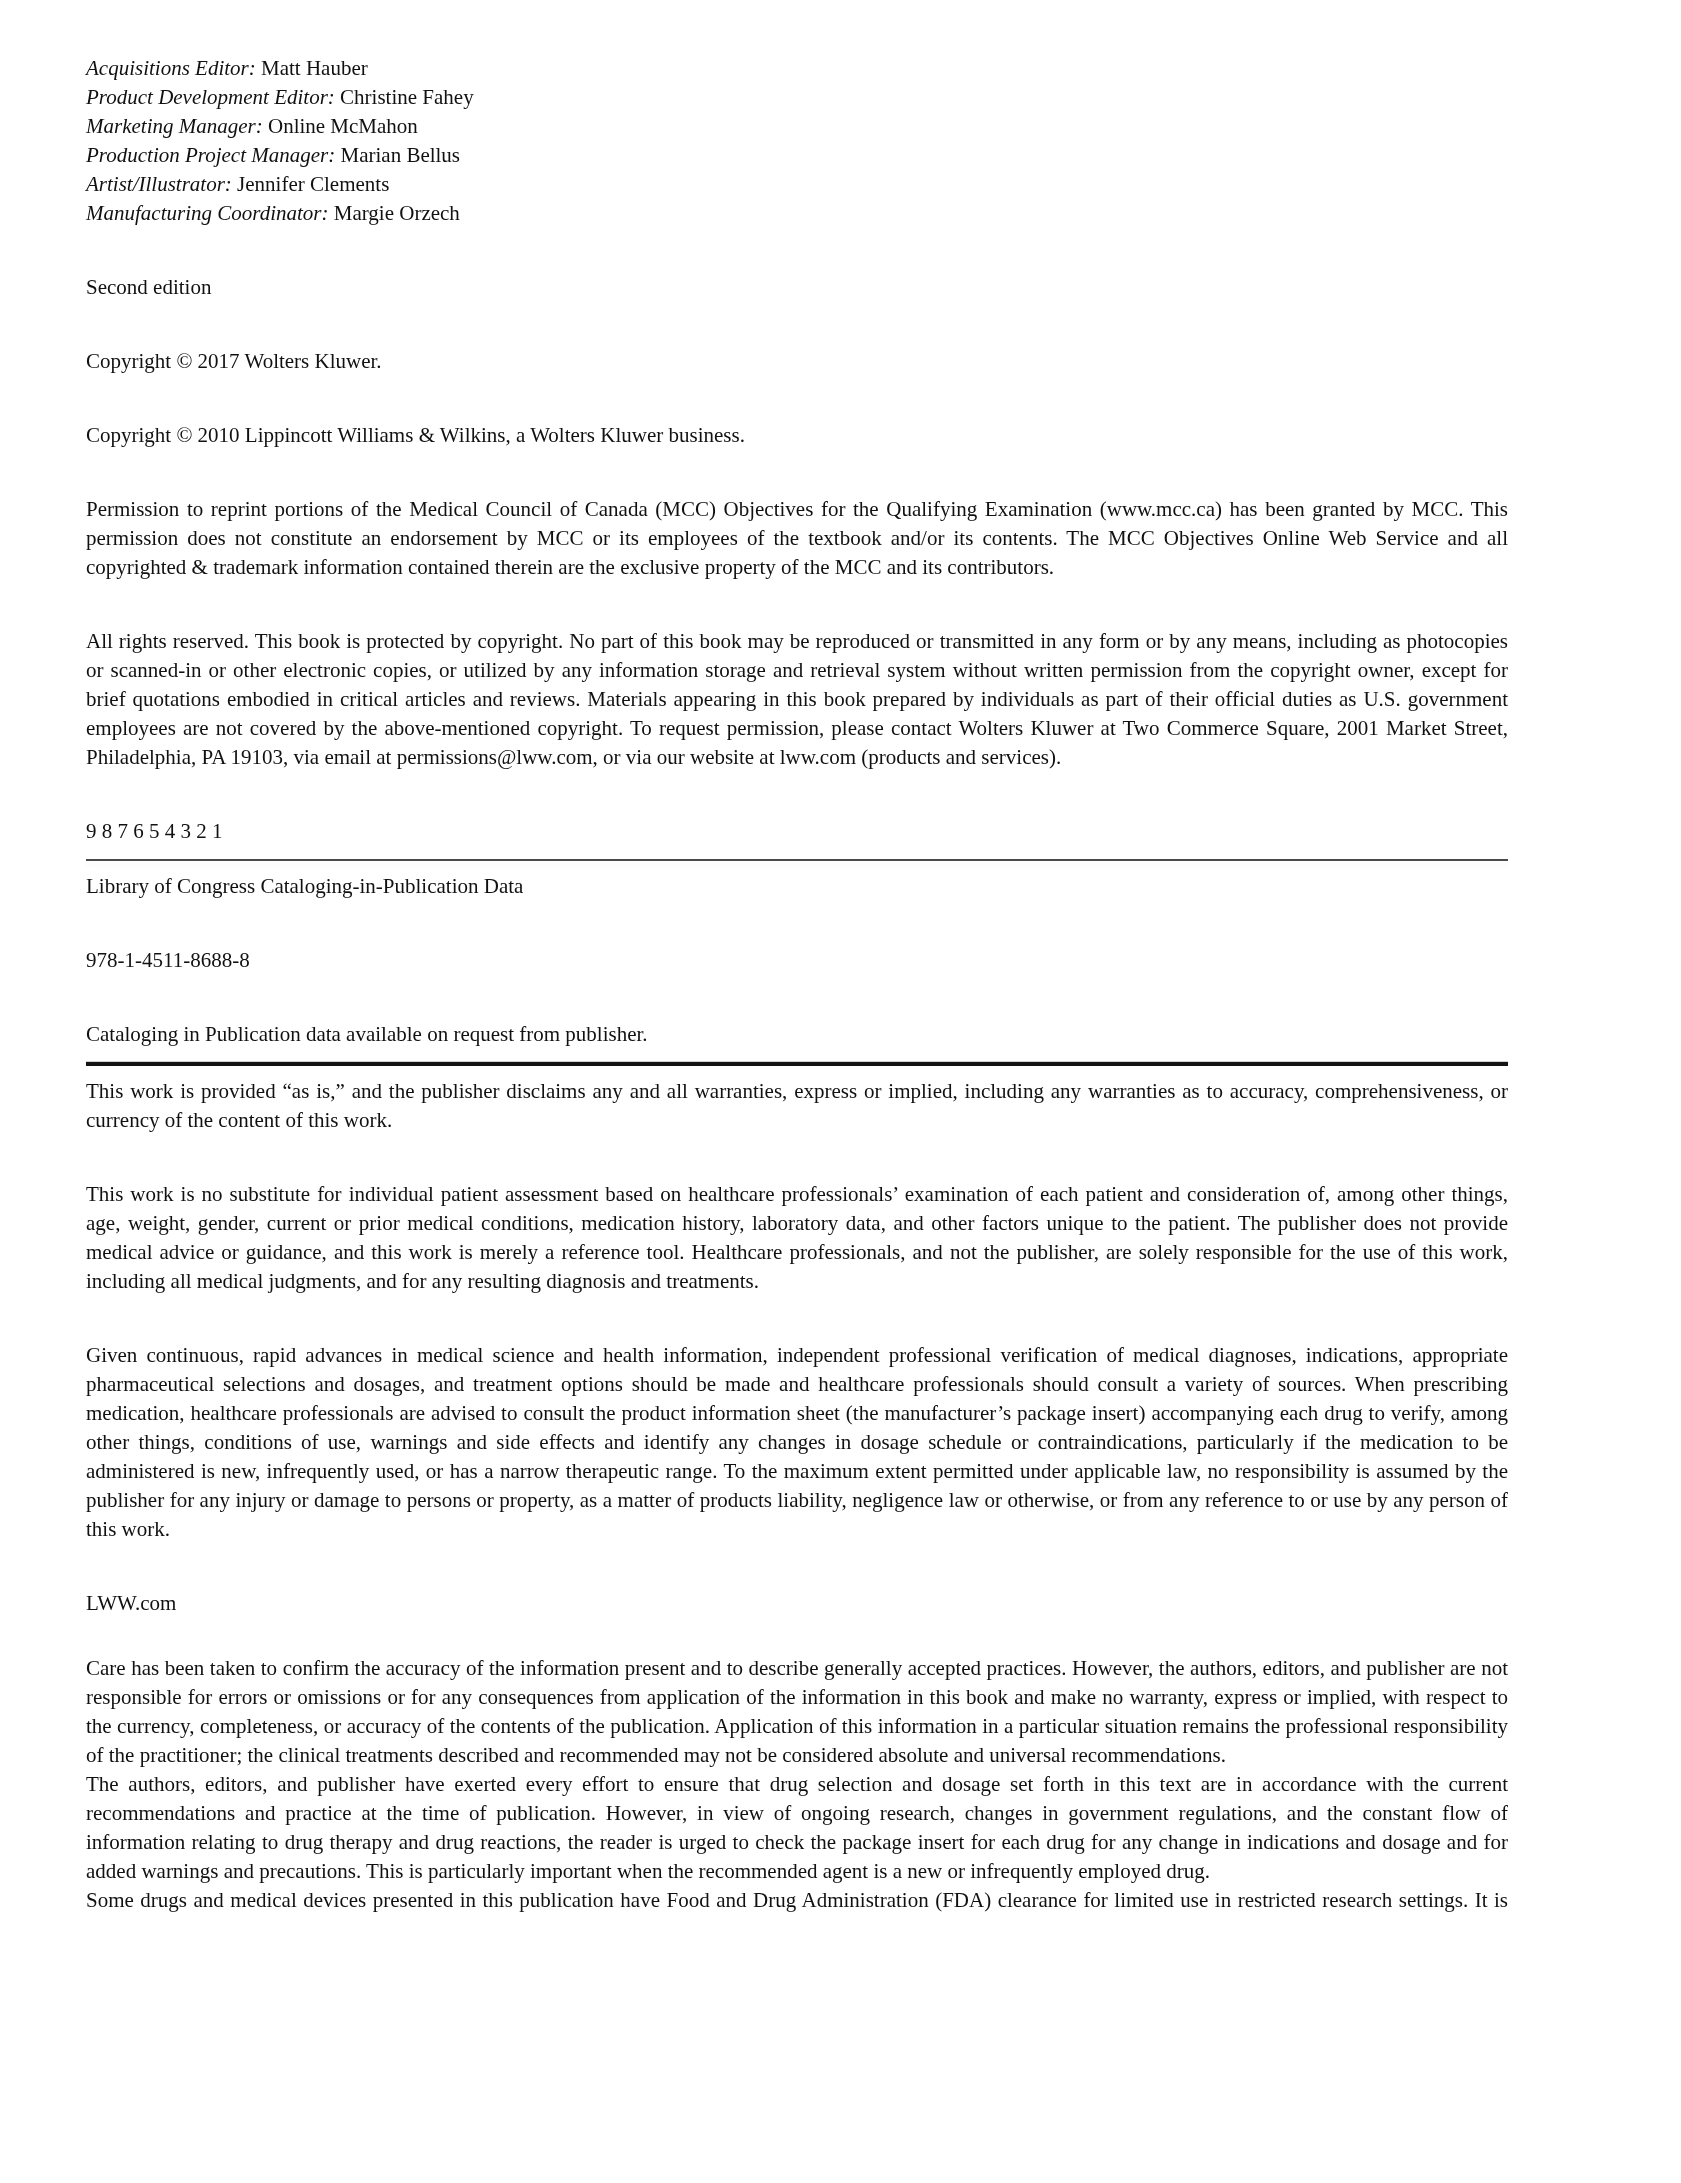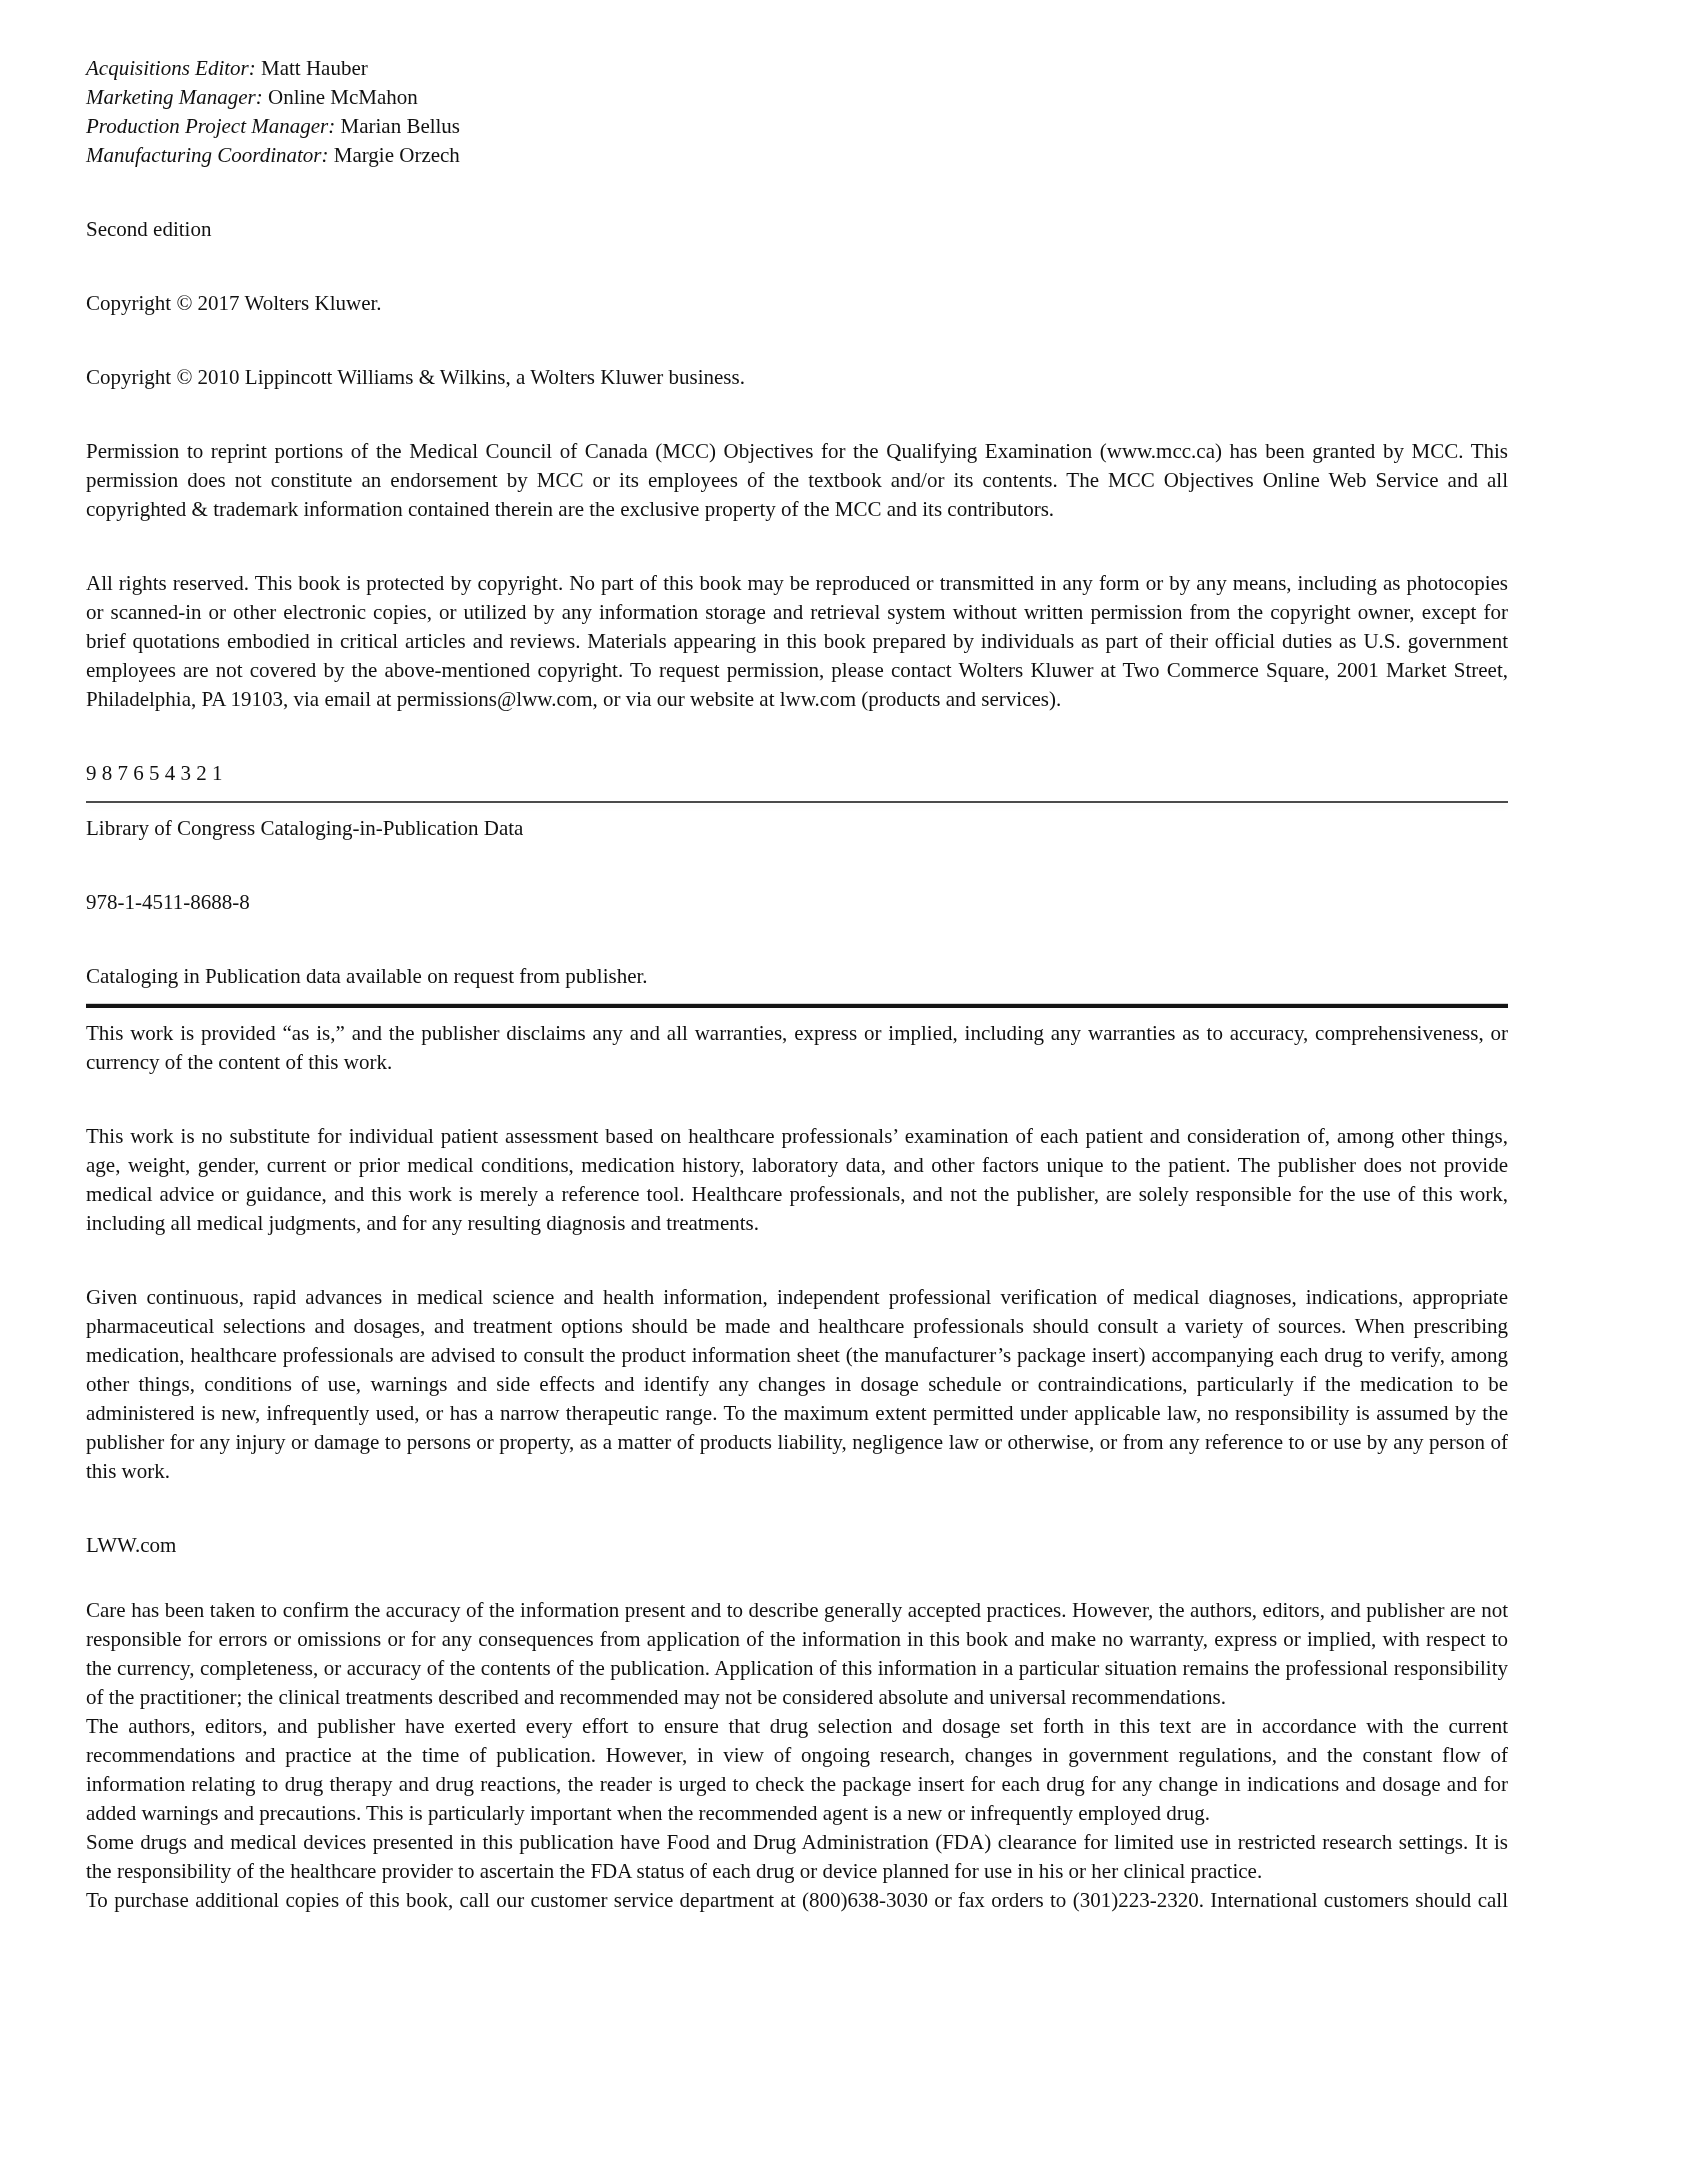--- a/index.html
+++ b/index.html
@@ -63,22 +63,24 @@
     margin-top: 36px !important;
   }
 </style>
 </head>
 <body>
 
 <div class="page">
 
   <div class="credits">
     <p class="credit-line"><em>Acquisitions Editor:</em> <span>Matt Hauber</span></p>
+    <p class="credit-line"><em>Product Development Editor:</em> <span>Christine Fahey</span></p>
     <p class="credit-line"><em>Marketing Manager:</em> <span>Online McMahon</span></p>
     <p class="credit-line"><em>Production Project Manager:</em> <span>Marian Bellus</span></p>
+    <p class="credit-line"><em>Artist/Illustrator:</em> <span>Jennifer Clements</span></p>
     <p class="credit-line"><em>Manufacturing Coordinator:</em> <span>Margie Orzech</span></p>
   </div>
 
   <p>Second edition</p>
 
   <p>Copyright © 2017 Wolters Kluwer.</p>
 
   <p>Copyright © 2010 Lippincott Williams &amp; Wilkins, a Wolters Kluwer business.</p>
 
   <p class="para">Permission to reprint portions of the Medical Council of Canada (MCC) Objectives for the Qualifying Examination (www.mcc.ca) has been granted by MCC. This permission does not constitute an endorsement by MCC or its employees of the textbook and/or its contents. The MCC Objectives Online Web Service and all copyrighted &amp; trademark information contained therein are the exclusive property of the MCC and its contributors.</p>

